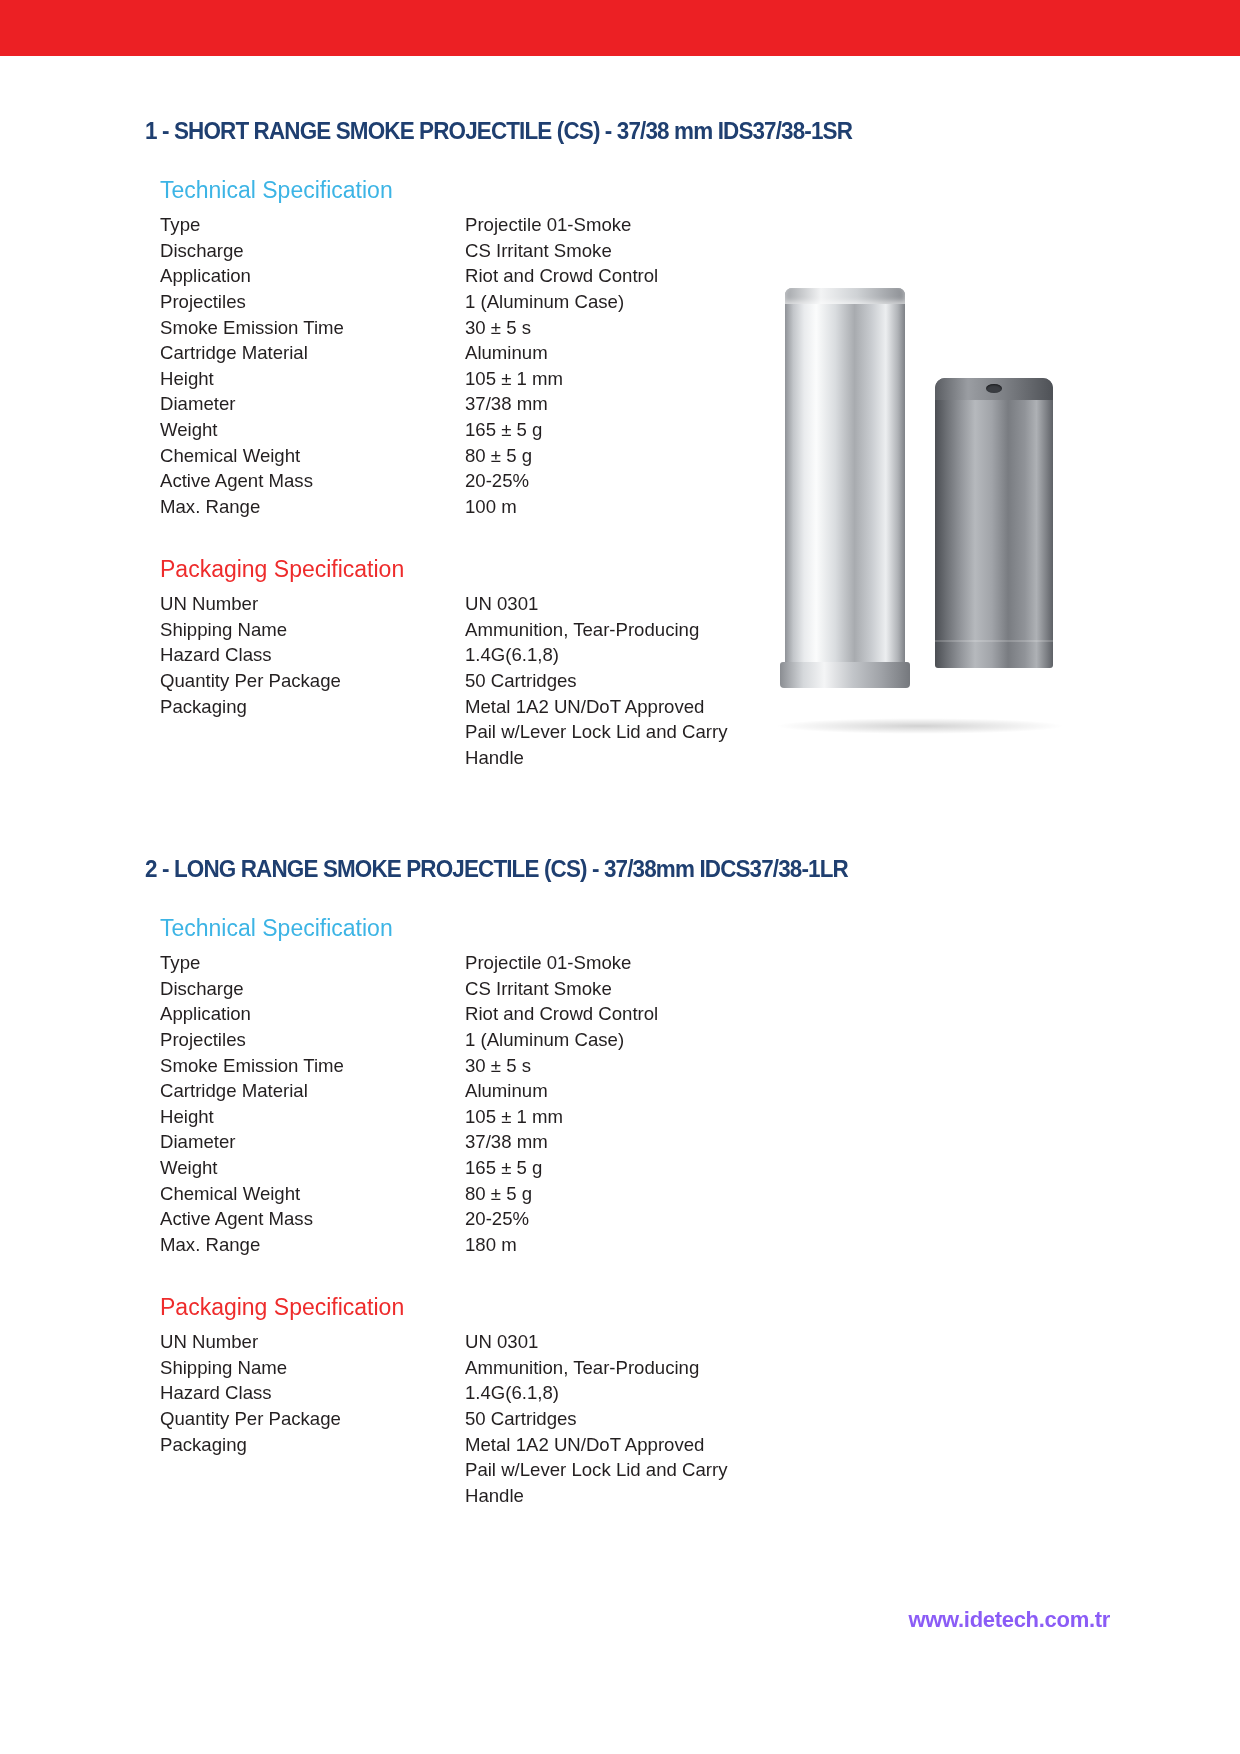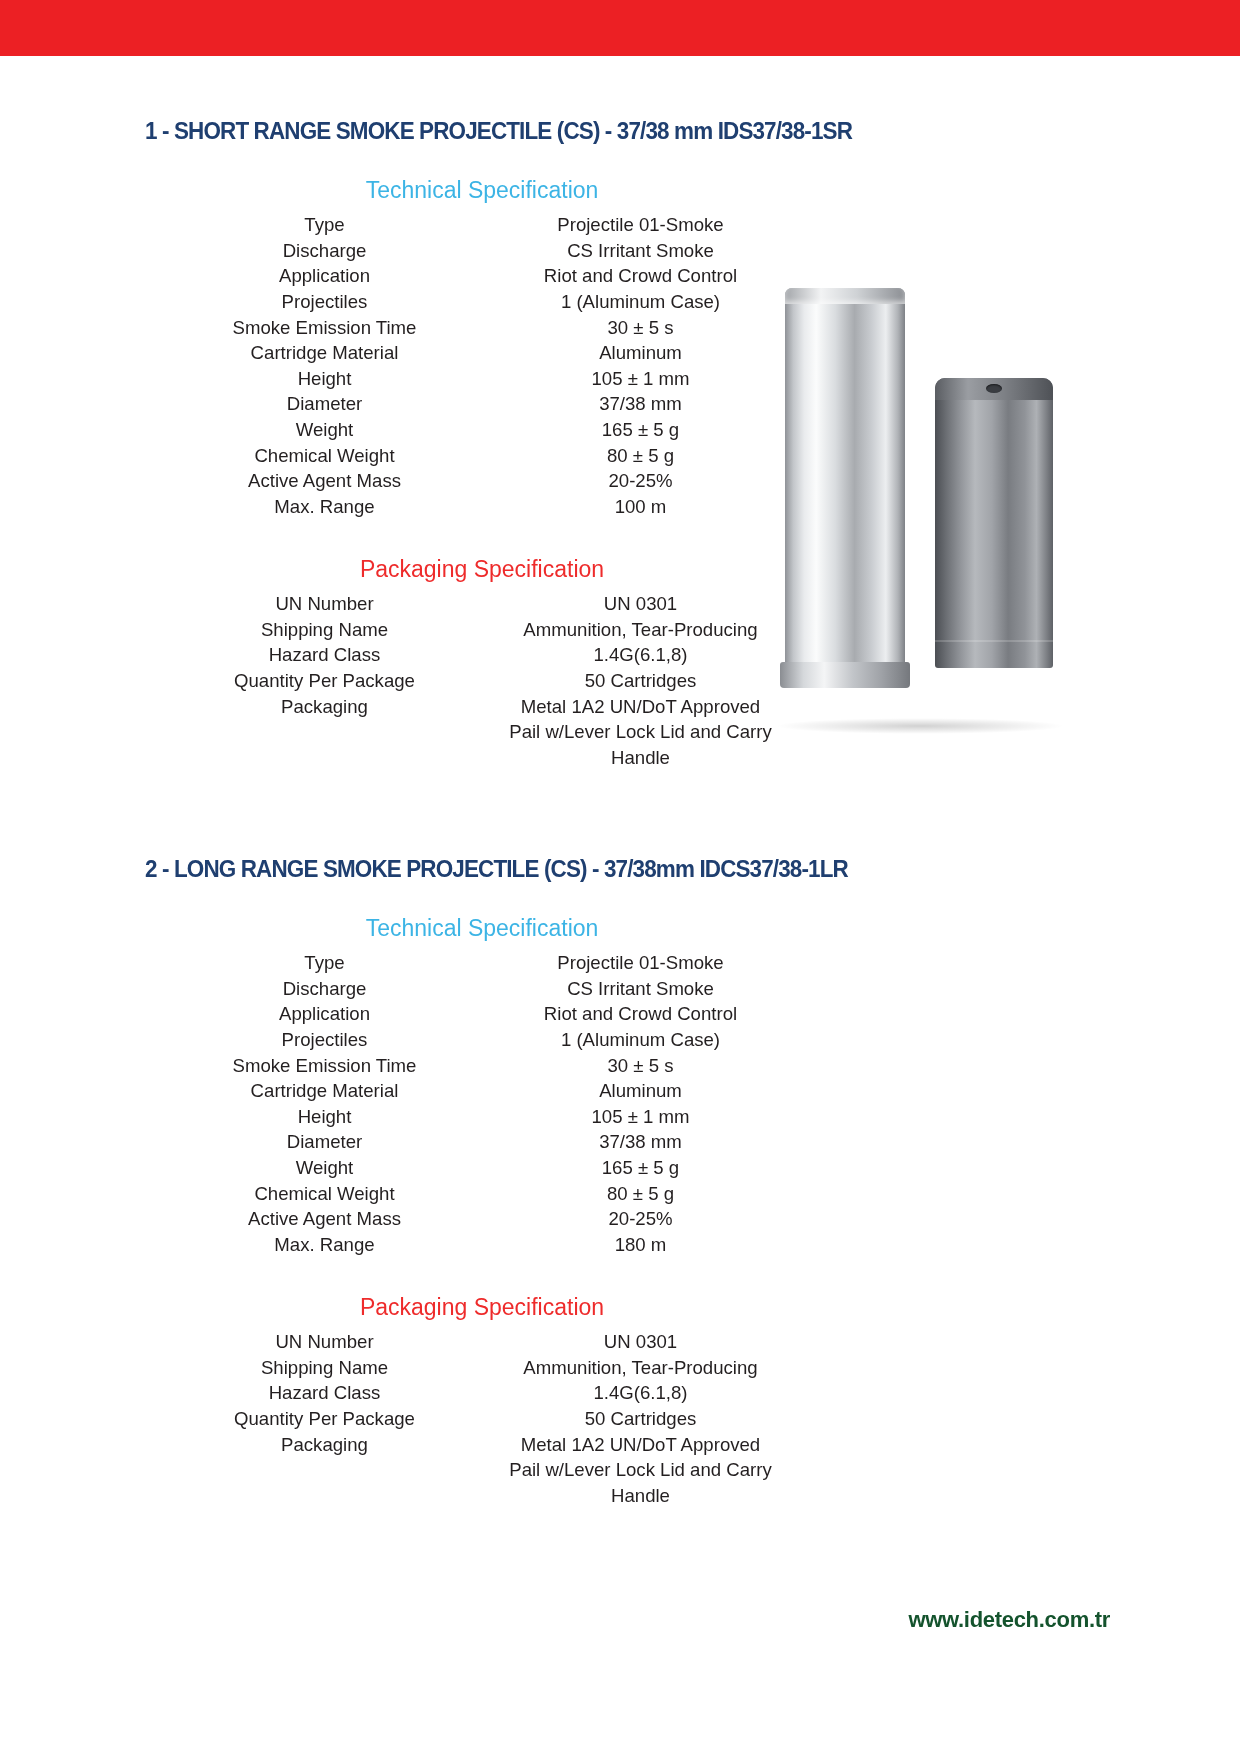--- a/index.html
+++ b/index.html
@@ -70,36 +70,34 @@
     font-size: 23px;
     font-weight: normal;
     line-height: 1.1;
     white-space: nowrap;
   }
   .section-heading.tech { color: #3cb4e5; }
   .section-heading.pack { color: #ee2b2b; margin-top: 24px; }
 
   .spec-block {
     position: absolute;
-    left: 172px;
+    left: 160px;
     width: 620px;
-    text-align: center;
   }
 
   .spec-rows {
     margin-top: 9px;
   }
 
   .spec-row {
     display: flex;
     align-items: flex-start;
     line-height: 25.6px;
     font-size: 18.6px;
     color: #231f20;
-    gap: 12px;
   }
 
   .spec-label {
     width: 305px;
     flex: 0 0 305px;
     white-space: nowrap;
   }
 
   .spec-value {
     flex: 1;
@@ -218,21 +216,21 @@
     background: radial-gradient(ellipse at center, rgba(0,0,0,0.18), rgba(0,0,0,0) 70%);
   }
 
   
   .footer-url {
     position: absolute;
     right: 130px;
     top: 1551px;
     font-size: 22px;
     font-weight: bold;
-    color: #14532d;
+    color: #8b5cf6;
     letter-spacing: -0.3px;
     white-space: nowrap;
   }
 </style>
 </head>
 <body>
 
 <div class="top-bar"></div>
 
 <div class="page">

